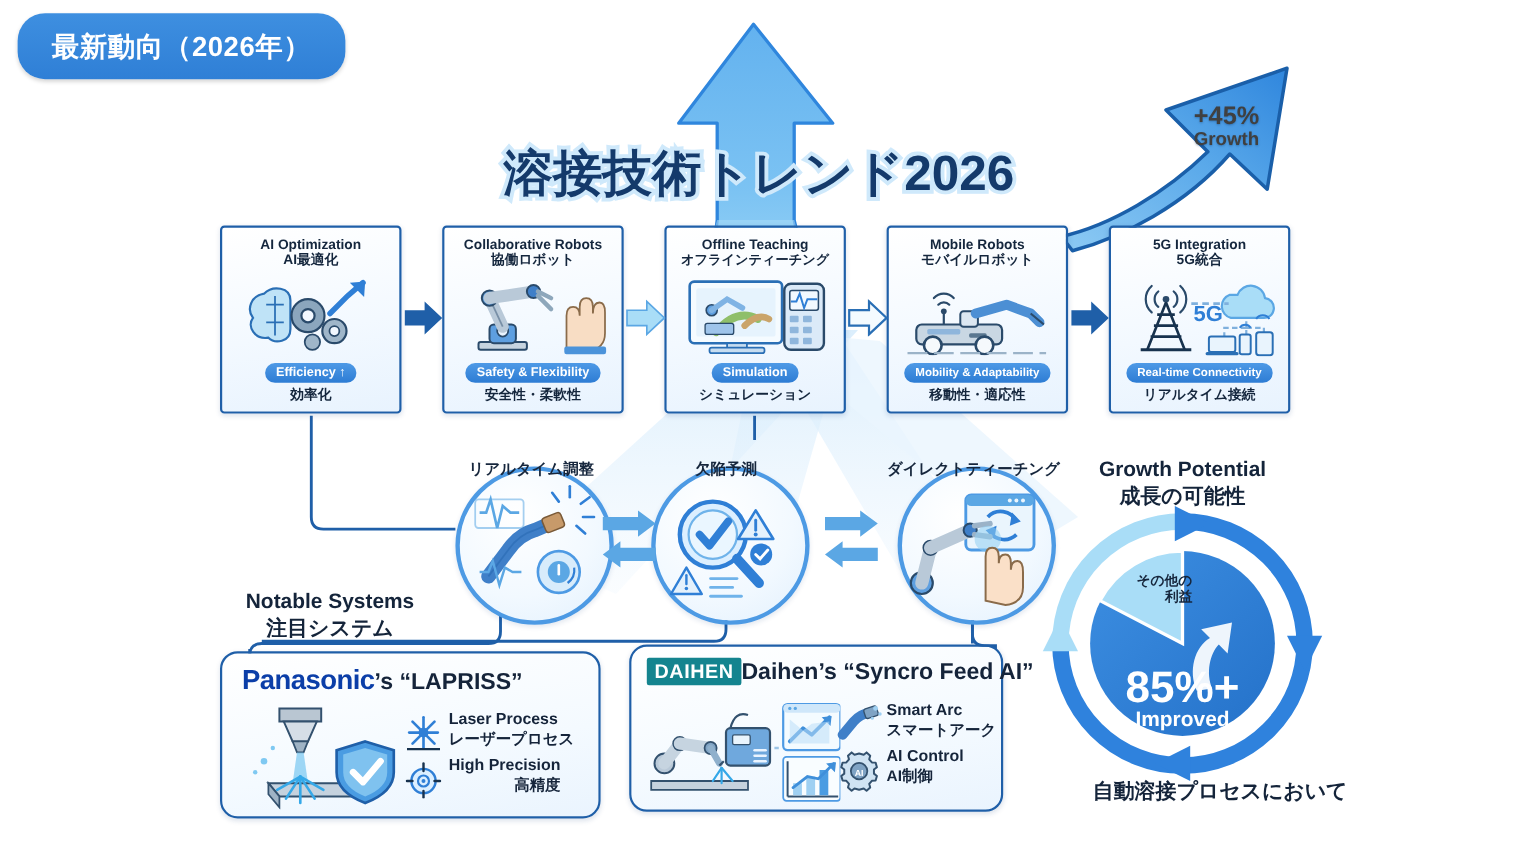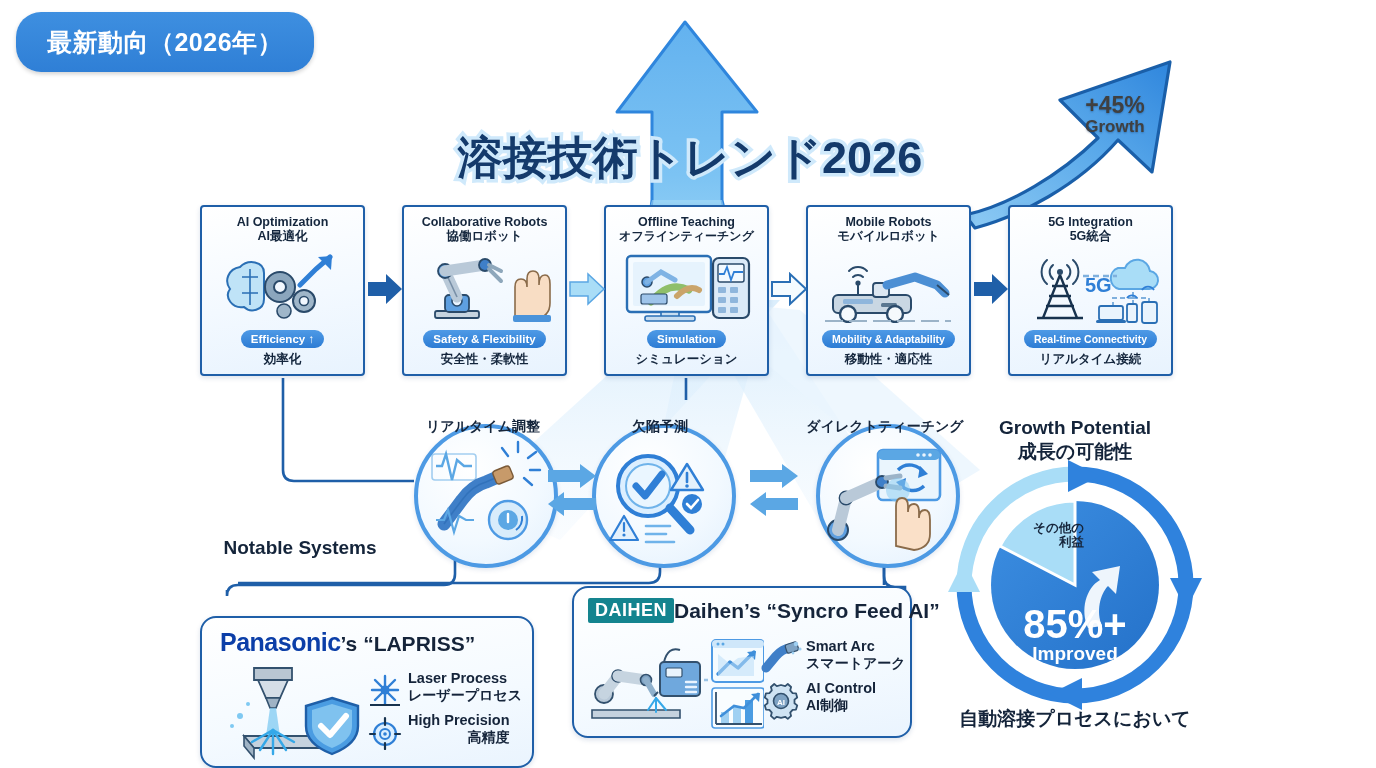--- a/index.html
+++ b/index.html
@@ -89,21 +89,21 @@
 
   .featTitle{font-size:14.5px;font-weight:bold;color:#15243a;line-height:1.15;}
   .featSub{font-size:14px;font-weight:bold;color:#15243a;line-height:1.15;}
 
   
   #growthTitle{
     left:960px;top:416px;width:230px;text-align:center;
     font-size:19px;font-weight:bold;color:#14243a;line-height:1.25;
   }
   #growthFoot{
-    left:925px;top:706px;width:300px;text-align:center;
+    left:925px;top:706px;width:300px;text-align:right;
     font-size:19px;font-weight:bold;color:#14243a;
   }
   .sliceLbl{
     position:absolute;font-size:12.5px;font-weight:bold;color:#16263c;
     text-align:right;line-height:1.15;white-space:nowrap;z-index:10;
   }
 
   
   #notable{
     left:200px;top:536px;width:200px;text-align:center;
@@ -403,23 +403,24 @@
     <path d="M2,8 L34,8 L34,2 L50,14 L34,26 L34,20 L2,20 Z" fill="#5ba7e4"></path>
     <path d="M50,36 L18,36 L18,30 L2,42 L18,54 L18,48 L50,48 Z" fill="#5ba7e4"></path>
   </svg>
   <svg class="abs" style="left:748px;top:462px;z-index:7;" width="52" height="62">
     <path d="M2,8 L34,8 L34,2 L50,14 L34,26 L34,20 L2,20 Z" fill="#5ba7e4"></path>
     <path d="M50,36 L18,36 L18,30 L2,42 L18,54 L18,48 L50,48 Z" fill="#5ba7e4"></path>
   </svg>
 
   <div id="notable" class="abs">
     <div>Notable Systems</div>
-  </div>
-
-  <div class="sysCard" style="left:200px;top:616px;width:330px;height:148px;">
+    <div>注目システム</div>
+  </div>
+
+  <div class="sysCard" style="left:200px;top:592px;width:330px;height:148px;padding-left:12px;">
     <div style="position:absolute;left:18px;top:10px;white-space:nowrap;">
       <span class="pana">Panasonic</span><span class="panaRest">’s “LAPRISS”</span>
     </div>
     <svg style="position:absolute;left:16px;top:46px;" width="150" height="96" viewBox="0 0 150 96">
       <path d="M36,4 L74,4 L74,16 L36,16 Z" fill="#b9c6d2" stroke="#33516e" stroke-width="1.8"></path>
       <path d="M40,16 L70,16 L62,34 L48,34 Z" fill="#d5dee7" stroke="#33516e" stroke-width="1.8"></path>
       <path d="M48,34 L62,34 L58,44 L52,44 Z" fill="#9fb3c5" stroke="#33516e" stroke-width="1.6"></path>
       <path d="M52,44 L58,44 L62,72 L48,72 Z" fill="#7fc9f2" opacity=".75"></path>
       <path d="M26,72 L96,72 L106,84 L36,84 Z" fill="#c5d2de" stroke="#33516e" stroke-width="1.8"></path>
       <path d="M26,72 L26,82 L36,94 L36,84 Z" fill="#9fb3c5" stroke="#33516e" stroke-width="1.6"></path>

